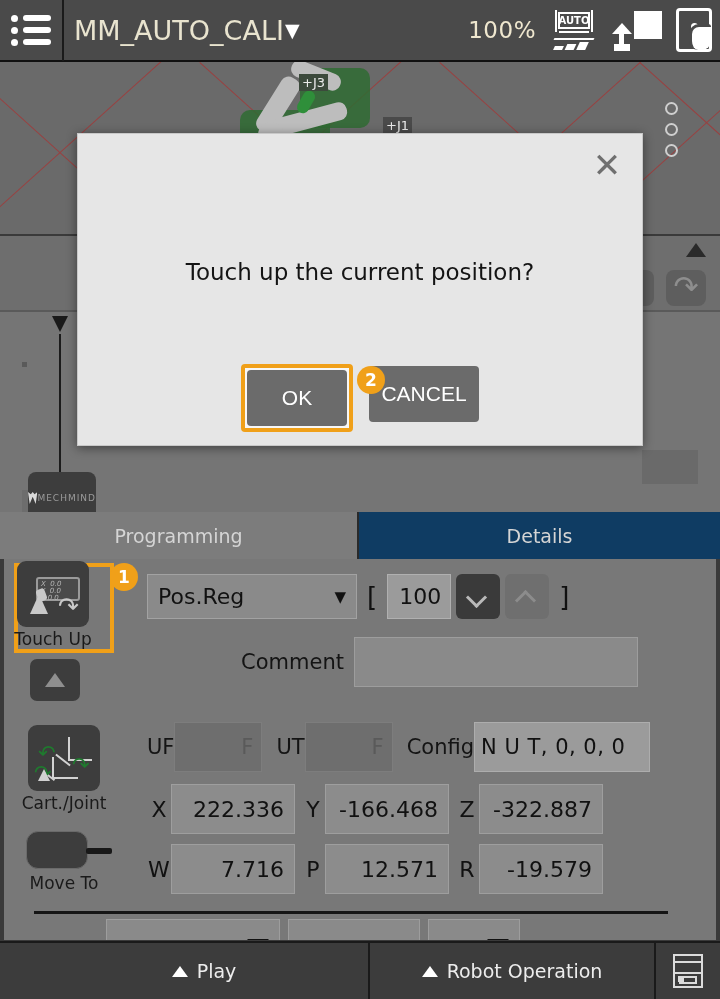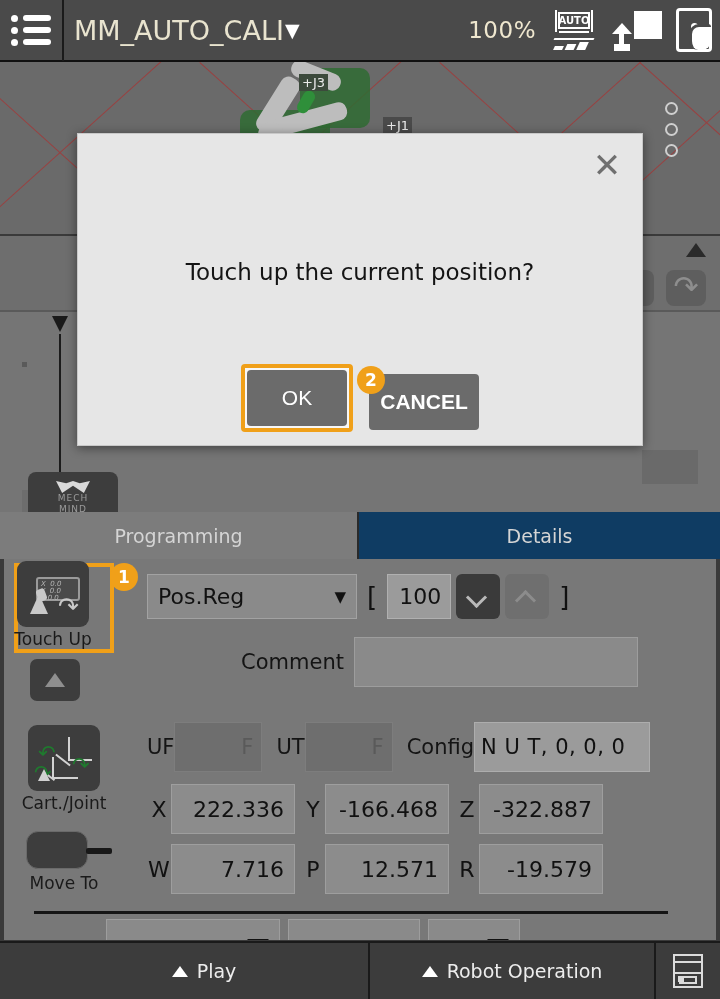--- a/index.html
+++ b/index.html
@@ -91,22 +91,22 @@
   .redo-g::after{ content:"\21B7"; position:absolute; inset:0; color:#8e8e8e; font-size:30px;
                   text-align:center; line-height:34px; }
 
   #editor{ position:absolute; left:0; top:312px; width:720px; height:200px; background:#757575; }
   #vscroll{ position:absolute; left:52px; top:0px; width:16px; height:190px; }
   #vscroll .bar{ position:absolute; left:7px; top:22px; width:2px; height:150px; background:#1c1c1c; }
   #vscroll .t-up{ position:absolute; left:0; top:4px; width:0;height:0;
      border-left:8px solid transparent;border-right:8px solid transparent;border-top:16px solid #1a1a1a;}
   #vscroll .t-dn{ position:absolute; left:0; bottom:0px; width:0;height:0;
      border-left:8px solid transparent;border-right:8px solid transparent;border-bottom:16px solid #1a1a1a;}
-  #mm-logo{ position:absolute; left:28px; top:160px; width:90px; height:52px; background:#3d3d3d;
-            border-radius:8px; display:flex; flex-direction:column; align-items:center;
+  #mm-logo{ position:absolute; left:28px; top:160px; width:68px; height:52px; background:#3d3d3d;
+            border-radius:8px; display:flex; flex-direction:row; align-items:center;
             justify-content:center; }
   #mm-logo .mark{ width:34px; height:12px; background:#d9d9d9;
             clip-path:polygon(0 0,18% 100%,50% 40%,82% 100%,100% 0,70% 18%,50% 0,30% 18%); }
   #mm-logo .t{ font-size:9px; color:#9a9a9a; line-height:11px; letter-spacing:1px; }
   #ed-shade{ position:absolute; left:22px; top:178px; width:66px; height:26px; background:#6d6d6d; }
   #ed-box-r{ position:absolute; right:22px; top:138px; width:56px; height:34px; background:#6a6a6a; }
   #ed-dot{ position:absolute; left:22px; top:50px; width:5px; height:5px; background:#5a5a5a; }
 
   
   #modal-backdrop{ position:absolute; inset:0; }
@@ -119,21 +119,21 @@
      color:#6f6f6f; font-size:34px; line-height:42px; text-align:center; cursor:pointer;
      font-family:"DejaVu Sans",sans-serif; }
   #modal-msg{ position:absolute; left:0; right:0; top:125px; text-align:center;
      color:#141414; font-size:23px; }
   #modal-btns{ position:absolute; left:0; right:0; top:230px; display:flex;
      justify-content:center; align-items:flex-start; }
   .mbtn{ width:100px; height:56px; background:#6b6b6b; color:#fff; font-size:21px;
          border:none; border-radius:4px; display:flex; align-items:center; justify-content:center;
          cursor:pointer; }
   #ok-wrap{ border:4px solid #f0a019; border-radius:4px; padding:2px; background:#f7f7f7; }
-  #cancel-btn{ width:110px; margin-left:16px; margin-top:10px;font-weight:bold; }
+  #cancel-btn{ width:110px; margin-left:16px; margin-top:2px; }
 
   .badge{
     position:absolute; width:28px; height:28px; border-radius:50%;
     background:#f0a019; color:#fff; font-size:17px; font-weight:bold;
     display:flex; align-items:center; justify-content:center; z-index:40;
     font-family:"DejaVu Sans",sans-serif;
   }
   #badge2{ left:357px; top:366px; }
   #badge1{ left:110px; top:563px; }
 

